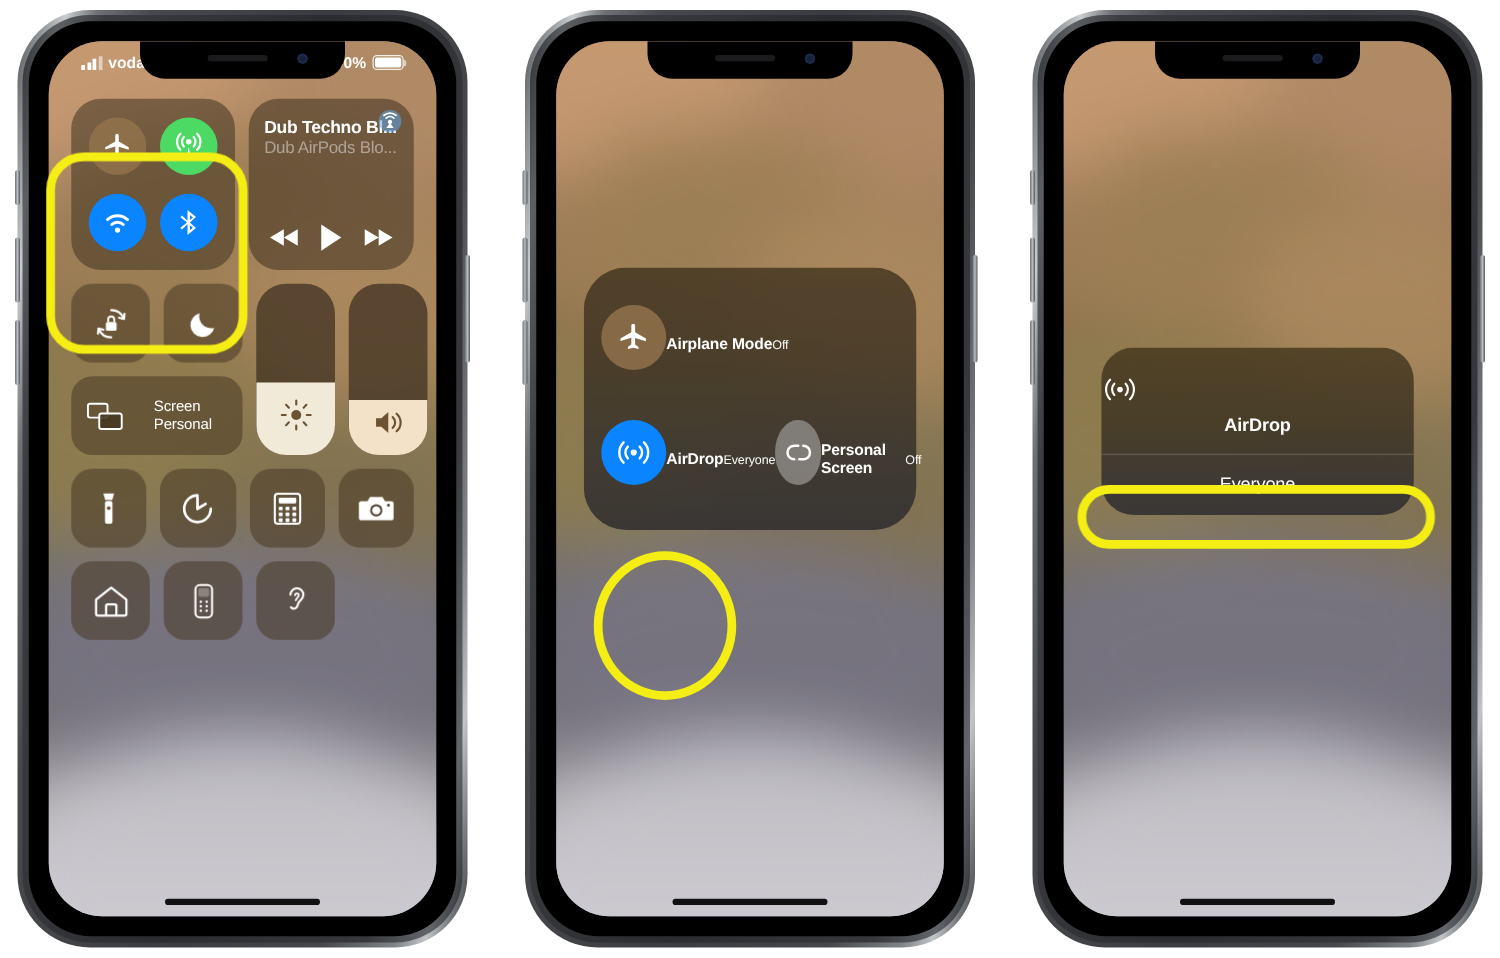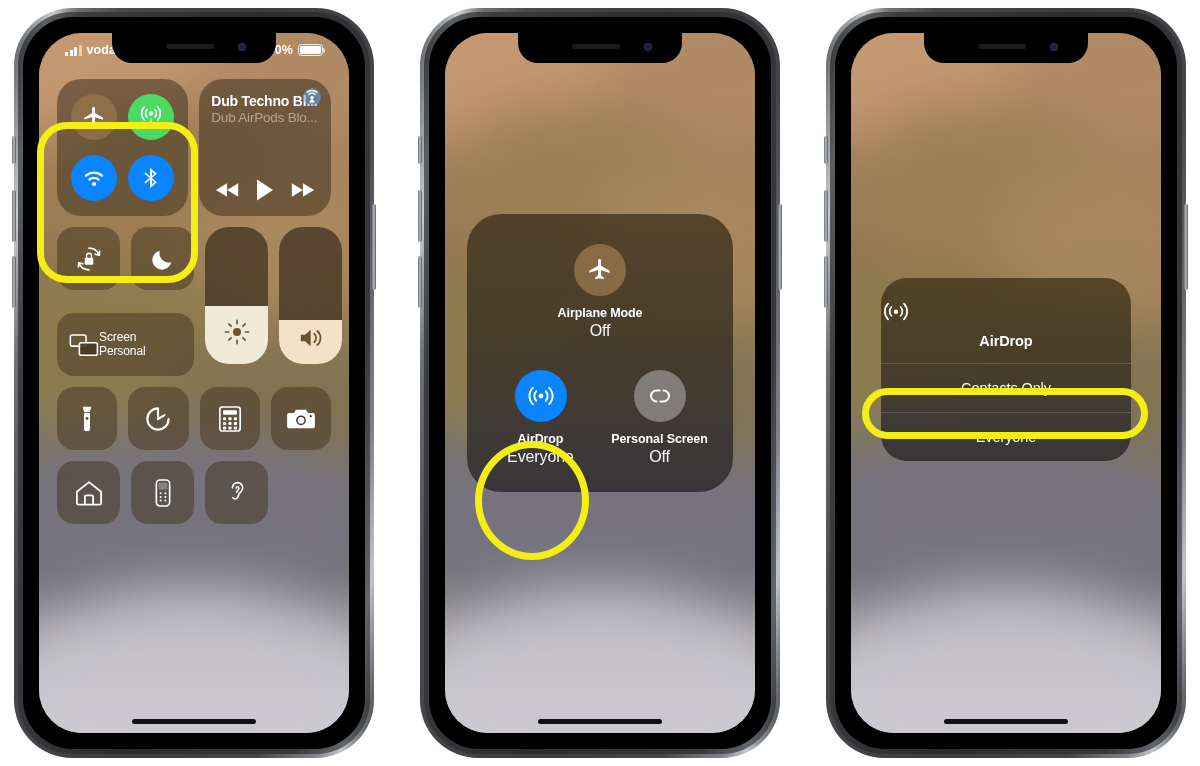--- a/index.html
+++ b/index.html
@@ -147,21 +147,21 @@
     display: flex; flex-direction: column;
   }
   .media .airplay { position: absolute; top: 8px; right: 9px; }
   .media .t1 { color:#fff; font-size: 14px; font-weight: 700; white-space: nowrap; overflow: hidden; letter-spacing: -.2px; }
   .media .t2 { color: rgba(255,255,255,.45); font-size: 13.5px; white-space: nowrap; overflow: hidden; margin-top: 1px; letter-spacing: -.2px; }
   .media .ctrls { margin-top: auto; display:flex; align-items:center; justify-content: space-between; padding: 0 4px 4px; }
 
   .mirror {
     width: 137px; height: 63px; border-radius: 17px;
     background: rgba(72,56,36,.55);
-    display: flex; align-items: center; gap: 0; padding: 0 12px; margin-top: 12px;
+    display: flex; align-items: center; gap: 24px; padding: 0 12px;
   }
   .mirror .lbl { color:#fff; font-size: 12px; line-height: 1.15; letter-spacing: -.1px; }
 
   .slider {
     width: 63px; height: 137px; border-radius: 24px;
     background: rgba(60,46,30,.72);
     position: relative; overflow: hidden;
   }
   .slider .fill { position:absolute; left:0; right:0; bottom:0; background: rgba(255,248,232,.92); }
   .slider .ic { position:absolute; left:50%; transform: translateX(-50%); bottom: 18px; }
@@ -173,27 +173,27 @@
   .expanded {
     position: absolute; left: 22px; right: 22px; top: 181px;
     border-radius: 34px;
     background: linear-gradient(180deg, rgba(64,50,30,.80) 0%, rgba(58,48,34,.82) 40%,
                 rgba(52,48,44,.84) 70%, rgba(46,44,46,.86) 100%);
     backdrop-filter: blur(14px);
     padding: 30px 14px 26px;
     z-index: 12;
   }
   .exp-row { display:flex; }
-  .exp-cell { flex: 1; display:flex; flex-direction: column; align-items: center; position: relative; justify-content: center; }
+  .exp-cell { flex: 1; display:flex; flex-direction: row; align-items: center; position: relative; }
   .exp-cell .bigcirc {
     width: 52px; height: 52px; border-radius: 50%;
     display:flex; align-items:center; justify-content:center; margin-bottom: 10px;
   }
   .exp-cell .name { color:#fff; font-size: 12.5px; font-weight: 700; letter-spacing: -.1px; }
-  .exp-cell .val  { color:#fff; font-size: 16px; margin-top: 2px; letter-spacing: -.1px; opacity: .96; }
+  .exp-cell .val  { color:#fff; font-size: 10px; margin-top: 2px; letter-spacing: -.1px; opacity: .96; }
   .exp-r2 { margin-top: 30px; }
   .exp-r3 { margin-top: 30px; }
 
   
   .admenu {
     position: absolute; left: 30px; right: 30px; top: 245px;
     border-radius: 26px; overflow: hidden;
     background: linear-gradient(180deg, rgba(70,56,30,.84) 0%, rgba(62,52,34,.86) 45%,
                 rgba(54,50,46,.88) 75%, rgba(50,48,50,.90) 100%);
     backdrop-filter: blur(14px);
@@ -575,21 +575,20 @@
               <svg width="30" height="30" viewBox="0 0 28 28">
                 <circle cx="14" cy="14.6" r="2.1" fill="#fff"></circle>
                 <path d="M9.8 18.6a6 6 0 0 1 0-8.4" stroke="#fff" stroke-width="1.6" fill="none" stroke-linecap="round"></path>
                 <path d="M18.2 18.6a6 6 0 0 0 0-8.4" stroke="#fff" stroke-width="1.6" fill="none" stroke-linecap="round"></path>
                 <path d="M6.6 21.8a10.4 10.4 0 0 1 0-14.6" stroke="#fff" stroke-width="1.6" fill="none" stroke-linecap="round"></path>
                 <path d="M21.4 21.8a10.4 10.4 0 0 0 0-14.6" stroke="#fff" stroke-width="1.6" fill="none" stroke-linecap="round"></path>
               </svg>
             </span>
             <div class="ttl">AirDrop</div>
           </div>
-          <div class="opt">Contacts Only</div>
           <div class="opt">Everyone</div>
         </div>
 
         <div class="home-ind"></div>
       </div>
     </div>
   </div>
 
   <div class="hl hl-conn"></div>
   <div class="hl hl-drop"></div>

